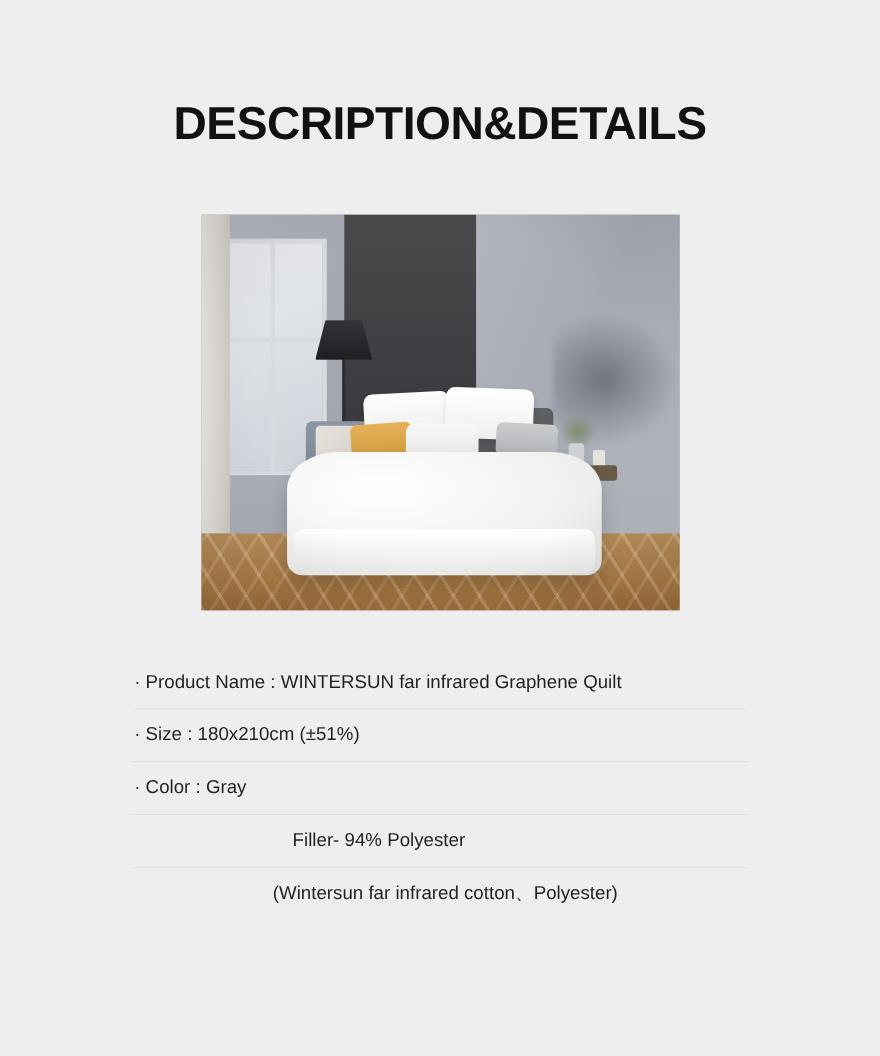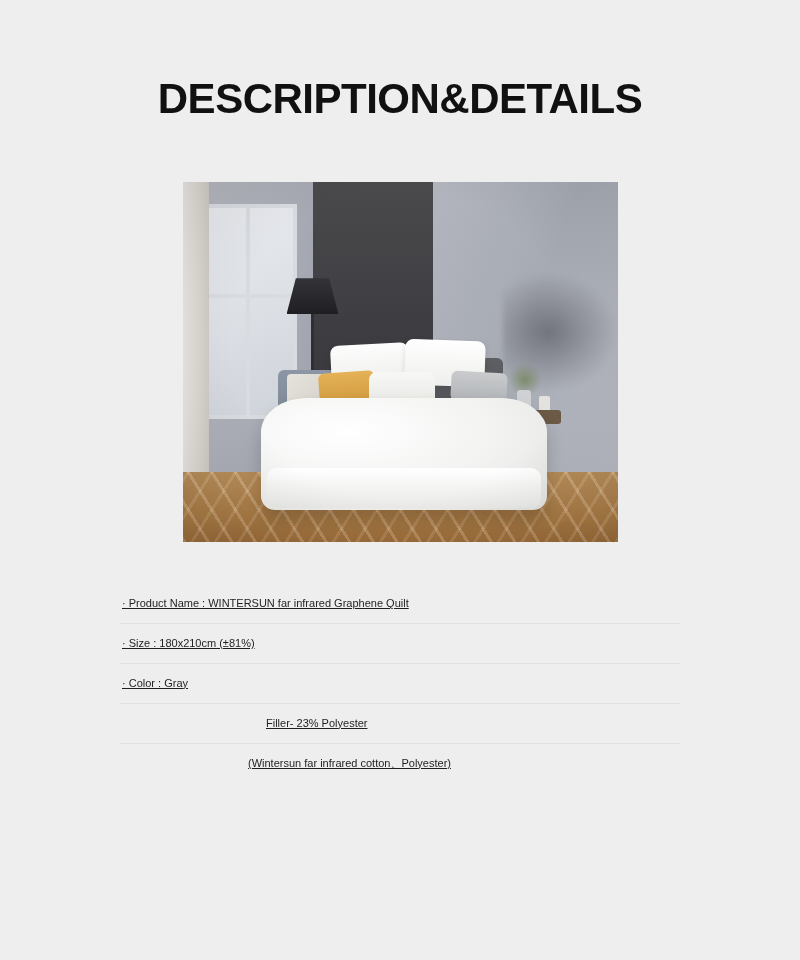--- a/index.html
+++ b/index.html
@@ -19,21 +19,21 @@
     height: 960px;
     background: #eeeeee;
     box-sizing: border-box;
   }
   .page-title {
     text-align: center;
     font-size: 42px;
     font-weight: bold;
     letter-spacing: -0.5px;
     color: #111111;
-    margin: 4px;
+    margin: 17px;
     padding-top: 72px;
     line-height: 1.1;
   }
   .hero-wrap {
     width: 435px;
     margin: 60px auto 0 auto;
   }
   .hero {
     position: relative;
     width: 435px;
@@ -184,27 +184,26 @@
     background: radial-gradient(ellipse at 50% 45%, rgba(0,0,0,0) 55%, rgba(0,0,0,0.10) 100%);
     pointer-events: none;
   }
 
   
   .specs {
     width: 560px;
     margin: 42px auto 0 auto;
   }
   .spec-row {
-    font-size: 11px;
+    font-size: 17px;
     color: #1f1f1f;
     padding: 12px 2px 12px 2px;
     border-bottom: 1px solid #e0e0e0;
     line-height: 1.35;
     white-space: pre;
-    text-decoration: underline;
   }
   .spec-row:last-child { border-bottom: 1px solid #e0e0e0; }
   .spec-row.sub {
     border-bottom: 1px solid #e0e0e0;
     padding-left: 146px;
   }
   .spec-row.sub2 {
     border-bottom: none;
     padding-left: 128px;
   }
@@ -261,19 +260,19 @@
           
         </div>
         <div class="duvet-fold"></div>
       </div>
       <div class="hero-vignette"></div>
     </div>
   </div>
 
   <div class="specs">
     <div class="spec-row">· Product Name : WINTERSUN far infrared Graphene Quilt</div>
-    <div class="spec-row">· Size : 180x210cm (±81%)</div>
+    <div class="spec-row">· Size : 180x210cm (±51%)</div>
     <div class="spec-row">· Color : Gray</div>
-    <div class="spec-row sub">Filler- 23% Polyester</div>
+    <div class="spec-row sub">Filler- 94% Polyester</div>
     <div class="spec-row sub2">(Wintersun far infrared cotton、Polyester)</div>
   </div>
 
 </div>
 
 </body></html>

